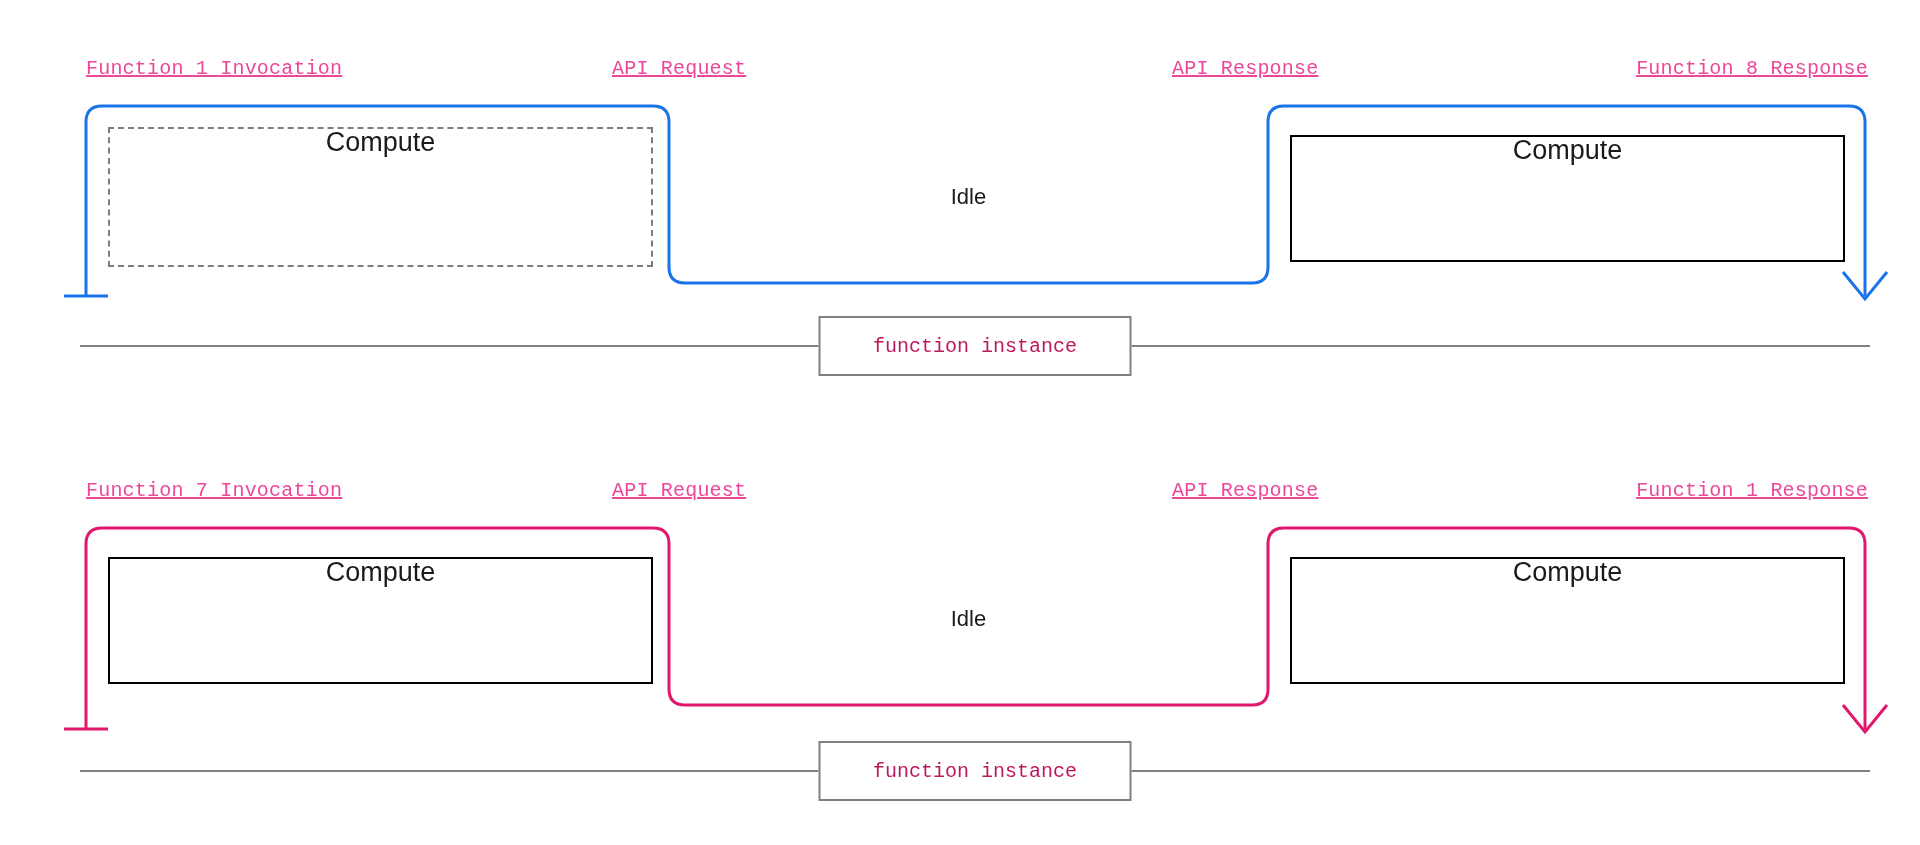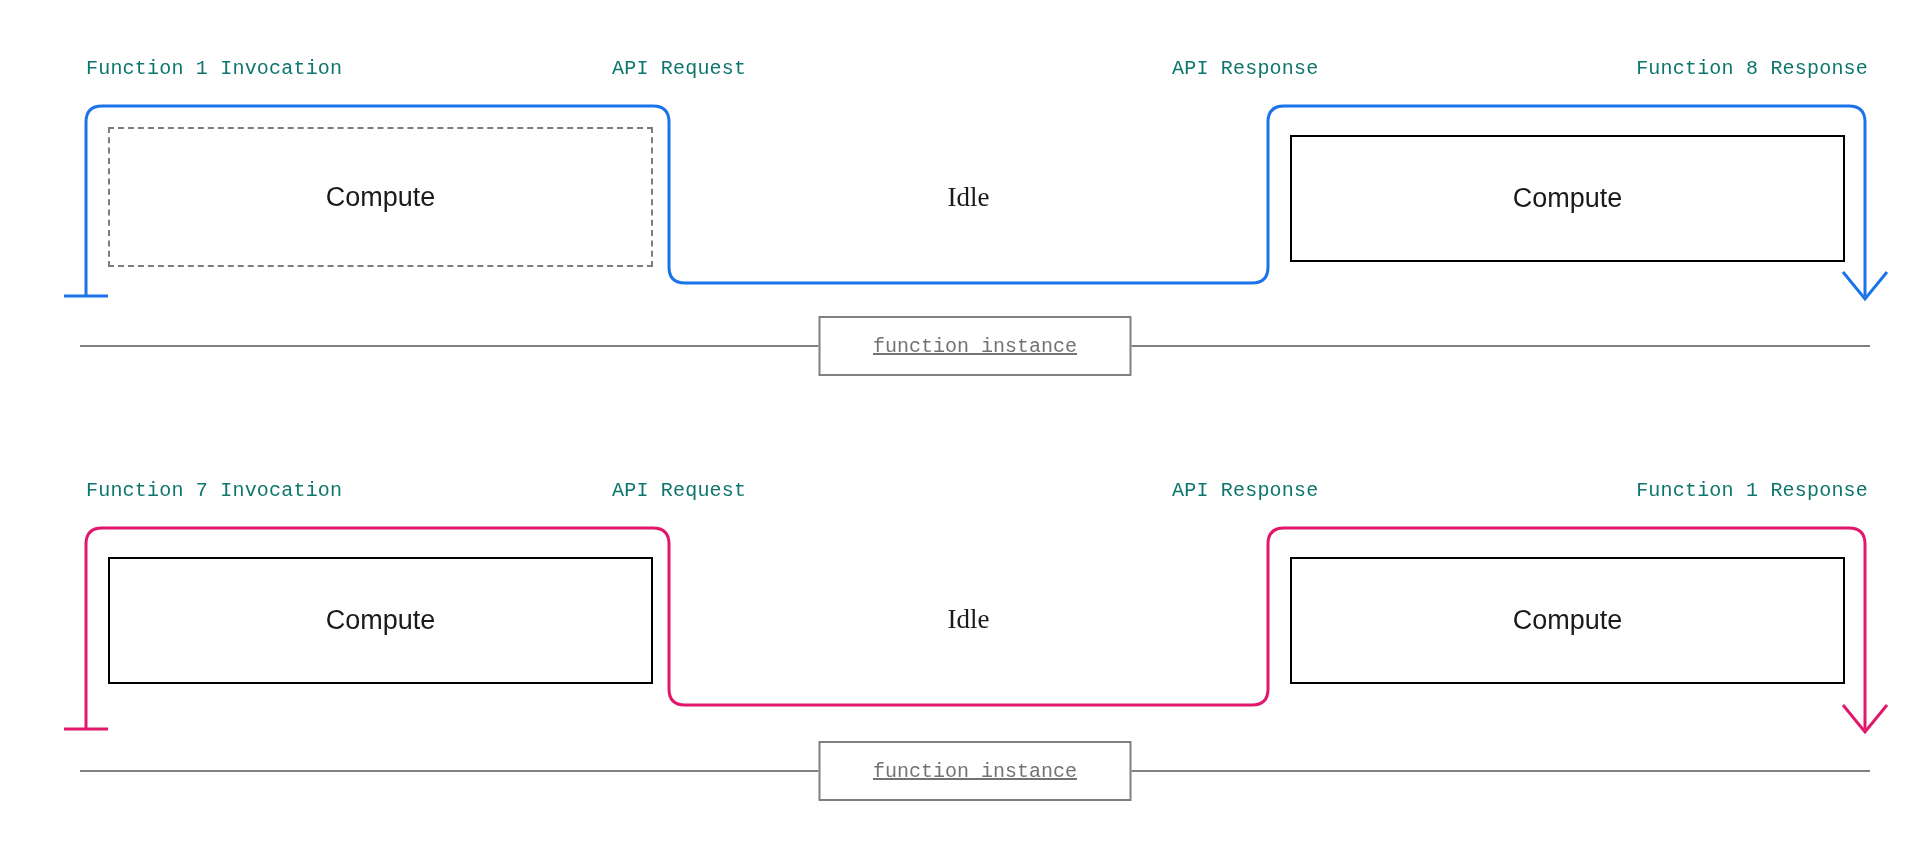--- a/index.html
+++ b/index.html
@@ -18,33 +18,34 @@
     width: 1920px;
     height: 845px;
     background: #ffffff;
   }
 
   
   .marker-label {
     position: absolute;
     font-family: "Liberation Mono", "DejaVu Sans Mono", monospace;
     font-size: 20px;
-    color: #0f766e;
+    color: #ec4899;
     white-space: nowrap;
     letter-spacing: 0.2px;
+    text-decoration: underline;
   }
   .marker-label.left   { transform: translateX(0); }
   .marker-label.right  { transform: translateX(-100%); }
 
   
   .compute-box {
     position: absolute;
     box-sizing: border-box;
     display: flex;
-    align-items: center;
+    align-items: flex-start;
     justify-content: center;
     background: transparent;
   }
   .compute-box.solid {
     border: 2px solid #000000;
   }
   .compute-box.dashed {
     border: 2px dashed #7d7d7d;
   }
   .compute-box .box-label {
@@ -53,22 +54,22 @@
     color: #1a1a1a;
     line-height: 1;
   }
   .idle-block {
     position: absolute;
     display: flex;
     align-items: center;
     justify-content: center;
   }
   .idle-block .box-label {
-    font-family: Liberation Serif, serif;
-    font-size: 27px;
+    font-family: Liberation Sans, sans-serif;
+    font-size: 22px;
     color: #1a1a1a;
     line-height: 1;
   }
 
   
   .rail {
     position: absolute;
     height: 0;
     border-top: 2px solid #808080;
   }
@@ -78,23 +79,22 @@
     border: 2px solid #808080;
     background: #ffffff;
     display: flex;
     align-items: center;
     justify-content: center;
     transform: translate(-50%, -50%);
   }
   .instance-chip .chip-label {
     font-family: "Liberation Mono", "DejaVu Sans Mono", monospace;
     font-size: 20px;
-    color: #737373;
+    color: #be185d;
     white-space: nowrap;
-    text-decoration: underline;
   }
 
   
   #flow-svg {
     position: absolute;
     left: 0;
     top: 0;
     width: 1920px;
     height: 845px;
     pointer-events: none;

